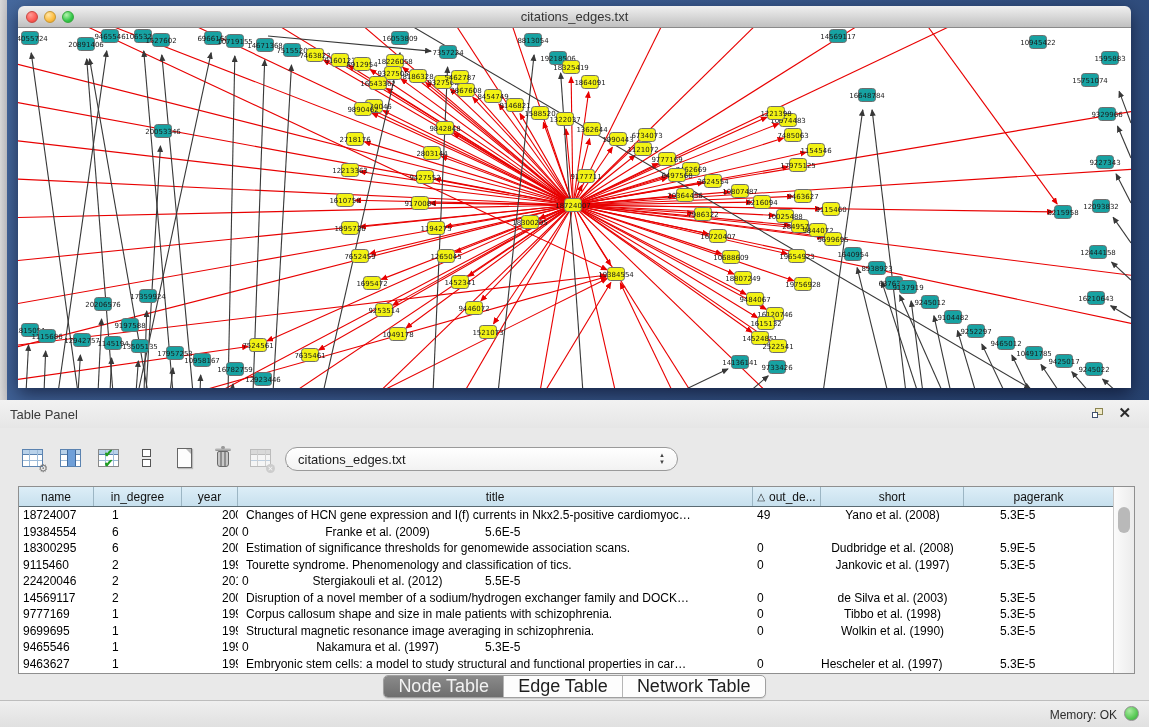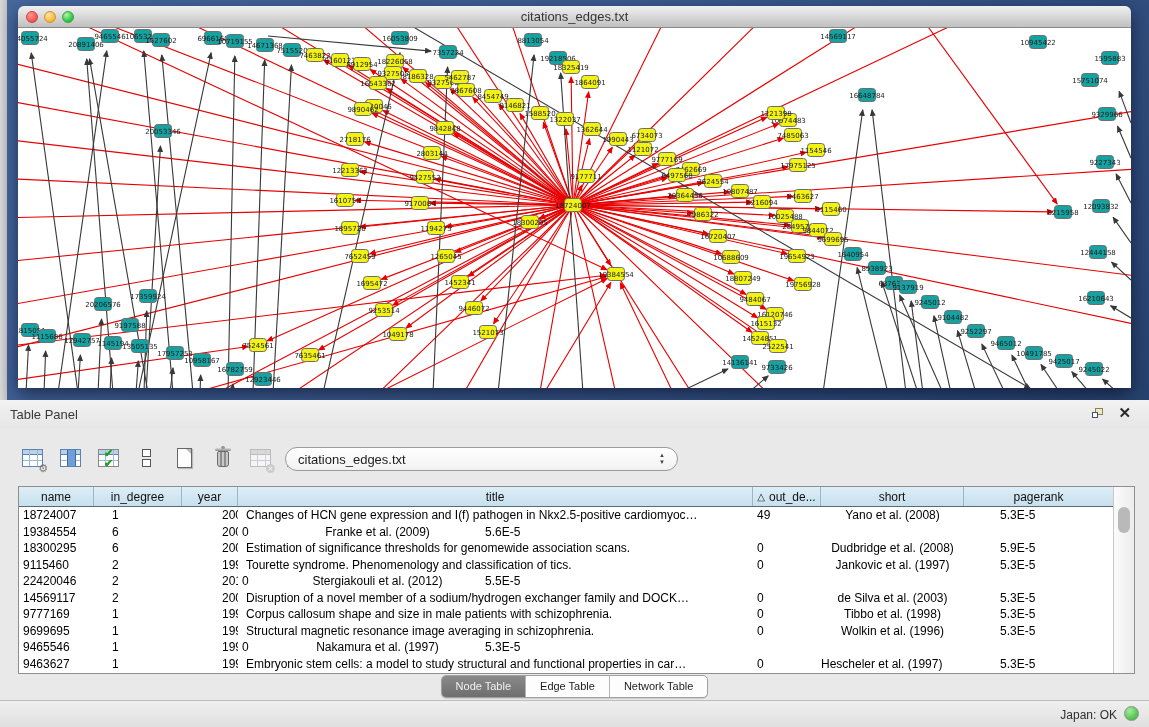--- a/index.html
+++ b/index.html
@@ -80,21 +80,21 @@
   .tbody { position:absolute; left:0; top:20px; width:1095px; height:166px; overflow:hidden; }
   .tr { width:100%; height:16.5px; display:flex; background:#fff; }
   .td { height:100%; font-size:12px; color:#000; line-height:16.5px; white-space:nowrap; overflow:hidden; }
   .vscroll { position:absolute; right:0; top:0; width:21px; height:186px; background:linear-gradient(90deg,#fbfbfb,#ececec);
              border-left:1px solid #c9c9c9; }
   .vthumb { position:absolute; left:4px; top:20px; width:12px; height:26px; background:#b9b9b9; border-radius:6px; }
 
   .tabs { position:absolute; left:0; top:275px; width:1149px; display:flex; justify-content:center; }
   .seg { display:flex; border:1px solid #a0a0a0; border-radius:5px; overflow:hidden; background:#fdfdfd;
          box-shadow:0 1px 1px rgba(0,0,0,.12); }
-  .seg .tab { padding:2px 14px; font-size:11px; color:#1e1e1e; border-right:1px solid #b5b5b5; line-height:17px; }
+  .seg .tab { padding:2px 14px; font-size:18px; color:#1e1e1e; border-right:1px solid #b5b5b5; line-height:17px; }
   .seg .tab:last-child { border-right:none; }
   .seg .tab.active { background:linear-gradient(#8a8a8a,#6e6e6e); color:#f2f2f2; }
 
   .status-bar { position:absolute; left:0; top:700px; width:1149px; height:27px;
                 background:linear-gradient(#efefef,#e0e0e0); border-top:1px solid #bdbdbd; }
   .mem-label { position:absolute; right:32px; top:7px; font-size:12px; color:#2e2e2e; }
   .mem-dot { position:absolute; right:10px; top:5px; width:15px; height:15px; border-radius:50%;
              background:radial-gradient(circle at 35% 30%,#a9eba0,#58c955 60%,#3aa43c); border:1px solid #8f8f8f; }
 </style>
 </head>
@@ -864,21 +864,21 @@
         </div>
         <div class="th" style="width: 150px;">
           <span>pagerank</span>
         </div>
       </div>
     <div class="tbody" id="tbody">
         <div class="tr">
           <div class="td" style="width: 75px; text-align: left; padding-left: 4px;">18724007</div>
           <div class="td" style="width: 88px; text-align: left; padding-left: 18px;">1</div>
           <div class="td" style="width: 56px; text-align: left; padding-left: 40px;">2008</div>
-          <div class="td" style="width: 515px; text-align: left; padding-left: 8px;">Changes of HCN gene expression and I(f) pathogen in Nkx2.5-positive cardiomyoc…</div>
+          <div class="td" style="width: 515px; text-align: left; padding-left: 8px;">Changes of HCN gene expression and I(f) currents in Nkx2.5-positive cardiomyoc…</div>
           <div class="td" style="width: 68px; text-align: left; padding-left: 4px;">49</div>
           <div class="td" style="width: 143px; text-align: center;">Yano et al. (2008)</div>
           <div class="td" style="width: 150px; text-align: left; padding-left: 36px;">5.3E-5</div>
         </div>
         <div class="tr">
           <div class="td" style="width: 75px; text-align: left; padding-left: 4px;">19384554</div>
           <div class="td" style="width: 88px; text-align: left; padding-left: 18px;">6</div>
           <div class="td" style="width: 56px; text-align: left; padding-left: 40px;">2009</div>
           <div class="td" style="width: 68px; text-align: left; padding-left: 4px;">0</div>
           <div class="td" style="width: 143px; text-align: center;">Franke et al. (2009)</div>
@@ -927,21 +927,21 @@
           <div class="td" style="width: 68px; text-align: left; padding-left: 4px;">0</div>
           <div class="td" style="width: 143px; text-align: center;">Tibbo et al. (1998)</div>
           <div class="td" style="width: 150px; text-align: left; padding-left: 36px;">5.3E-5</div>
         </div>
         <div class="tr">
           <div class="td" style="width: 75px; text-align: left; padding-left: 4px;">9699695</div>
           <div class="td" style="width: 88px; text-align: left; padding-left: 18px;">1</div>
           <div class="td" style="width: 56px; text-align: left; padding-left: 40px;">1998</div>
           <div class="td" style="width: 515px; text-align: left; padding-left: 8px;">Structural magnetic resonance image averaging in schizophrenia.</div>
           <div class="td" style="width: 68px; text-align: left; padding-left: 4px;">0</div>
-          <div class="td" style="width: 143px; text-align: center;">Wolkin et al. (1996)</div>
+          <div class="td" style="width: 143px; text-align: center;">Wolkin et al. (1990)</div>
           <div class="td" style="width: 150px; text-align: left; padding-left: 36px;">5.3E-5</div>
         </div>
         <div class="tr">
           <div class="td" style="width: 75px; text-align: left; padding-left: 4px;">9465546</div>
           <div class="td" style="width: 88px; text-align: left; padding-left: 18px;">1</div>
           <div class="td" style="width: 56px; text-align: left; padding-left: 40px;">1997</div>
           <div class="td" style="width: 68px; text-align: left; padding-left: 4px;">0</div>
           <div class="td" style="width: 143px; text-align: center;">Nakamura et al. (1997)</div>
           <div class="td" style="width: 150px; text-align: left; padding-left: 36px;">5.3E-5</div>
         </div>
@@ -963,15 +963,15 @@
   <div class="tabs">
     <div class="seg" id="segtabs">
         <div class="tab active">Node Table</div>
         <div class="tab">Edge Table</div>
         <div class="tab">Network Table</div>
       </div>
   </div>
 </div>
 
 <div class="status-bar">
-  <span class="mem-label">Japan: OK</span>
+  <span class="mem-label">Memory: OK</span>
   <span class="mem-dot"></span>
 </div>
 
 </body></html>

